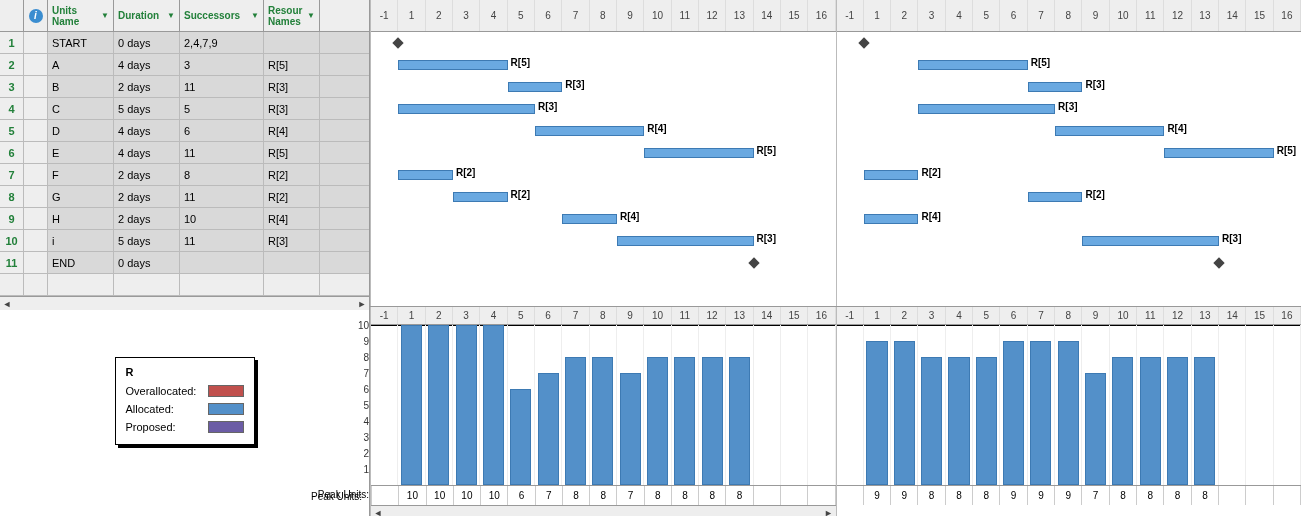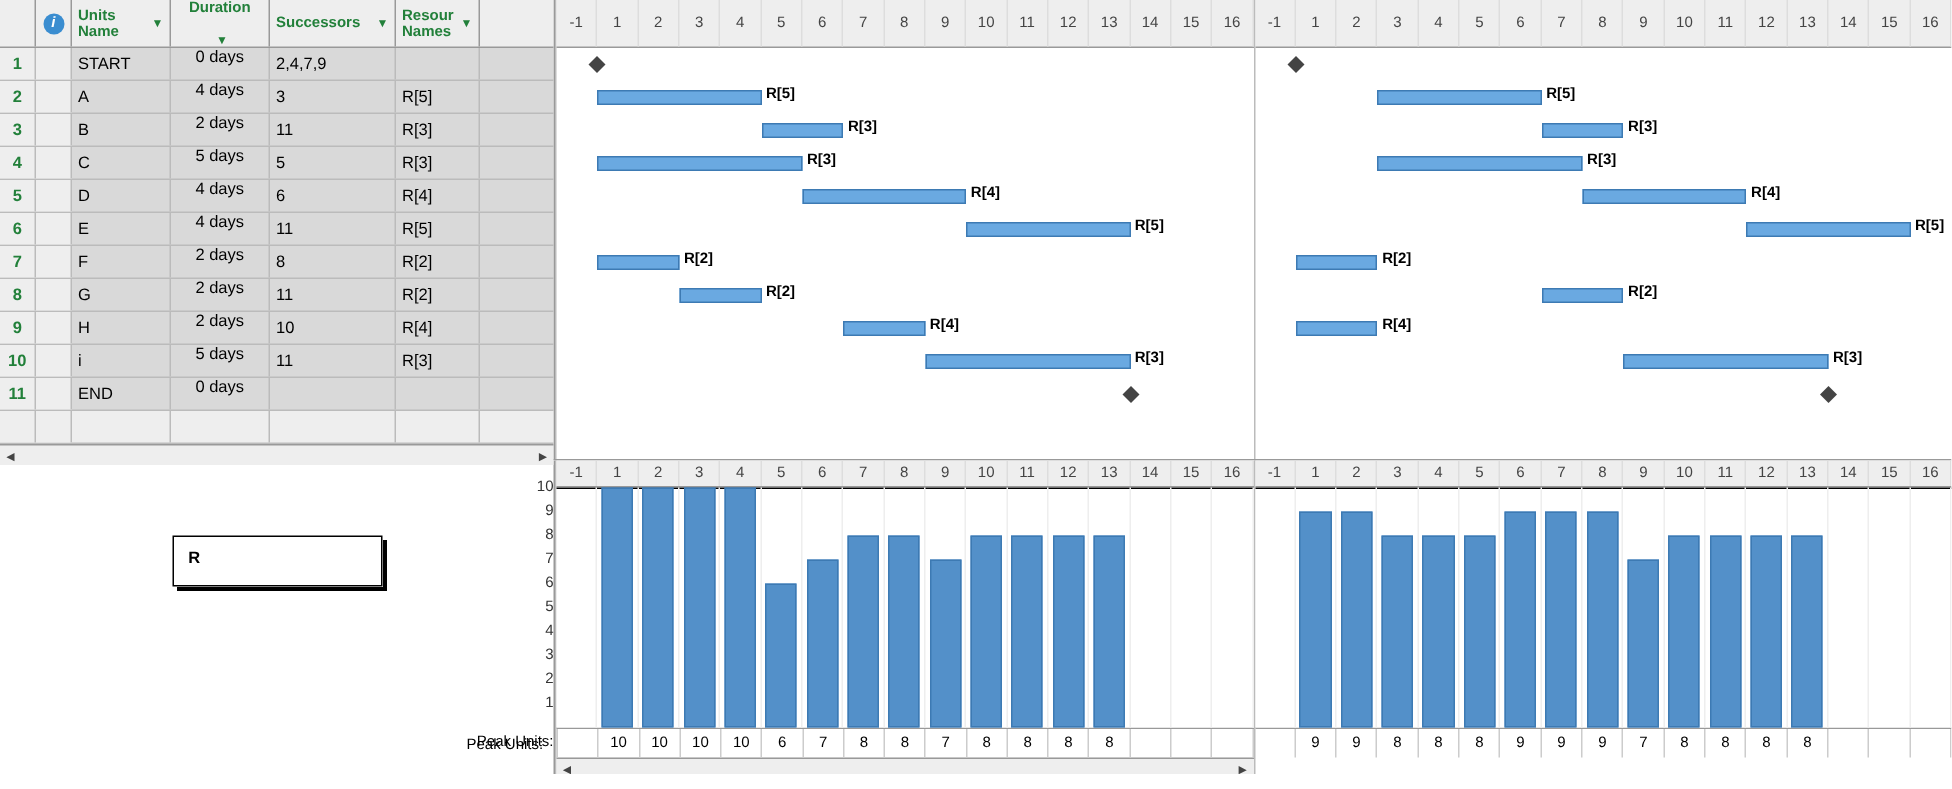--- a/index.html
+++ b/index.html
@@ -24,21 +24,21 @@
   .bar { position: absolute; height: 10px; top: 6px; background: #6aa9e1; border: 1px solid #3d7ab3; }
   .bar-label { position: absolute; top: 3px; font-size: 10px; font-weight: bold; color: #000; white-space: nowrap; }
   .milestone { position: absolute; width: 8px; height: 8px; background: #444; transform: rotate(45deg); top: 7px; }
   
   .tbl-header { display: flex; height: 32px; background: #eee; border-bottom: 1px solid #999; }
   .tbl-header > div { display: flex; align-items: center; justify-content: space-between; padding: 0 4px; border-right: 1px solid #999; font-weight: bold; color: #22803a; font-size: 10px; }
   .tbl-header .dd { color:#22803a; font-size:8px; padding-left:3px;}
   .col-info { width: 24px; justify-content: center !important; }
   .col-row { width: 24px; }
   .col-name { width: 66px; }
-  .col-dur { width: 66px; flex-direction: column; }
+  .col-dur { width: 66px; }
   .col-succ { width: 84px; }
   .col-res { width: 56px; }
   .tbl-body {}
   .tbl-row { display: flex; height: 22px; background: #d9d9d9; border-bottom: 1px solid #bbb; }
   .tbl-row > div { display:flex; align-items:center; padding: 0 4px; border-right:1px solid #bbb; overflow:hidden; }
   .tbl-row .col-row { background: #eee; color:#22803a; font-weight:bold; justify-content:center; }
   .tbl-row .col-info { background:#eee; }
   .tbl-row.blank { background:#eee; }
   .hscroll { display:flex; justify-content:space-between; height:14px; background:#eee; border-top:1px solid #999; }
   .hscroll > div { width:14px; display:flex; align-items:center; justify-content:center; color:#444; font-size:9px; }
@@ -328,20 +328,34 @@
             </div>
           </div>
       </div>
     </div>
   </div>
 
   <div class="bottom">
     <div class="legend-pane">
       <div class="legend-box">
         <div class="legend-title">R</div>
+        <div id="legend-rows">
+            <div class="legend-row">
+              <span>Overallocated:</span>
+              <span class="swatch" style="background: rgb(192, 80, 77);"></span>
+            </div>
+            <div class="legend-row">
+              <span>Allocated:</span>
+              <span class="swatch" style="background: rgb(83, 144, 201);"></span>
+            </div>
+            <div class="legend-row">
+              <span>Proposed:</span>
+              <span class="swatch" style="background: rgb(107, 92, 165);"></span>
+            </div>
+          </div>
       </div>
     </div>
     <div class="hist-pane">
       <div class="hist" id="hist-0" style="position: relative;">
         <div class="hist-scale" id="hscale-0">
             <div>-1</div>
             <div>1</div>
             <div>2</div>
             <div>3</div>
             <div>4</div>

